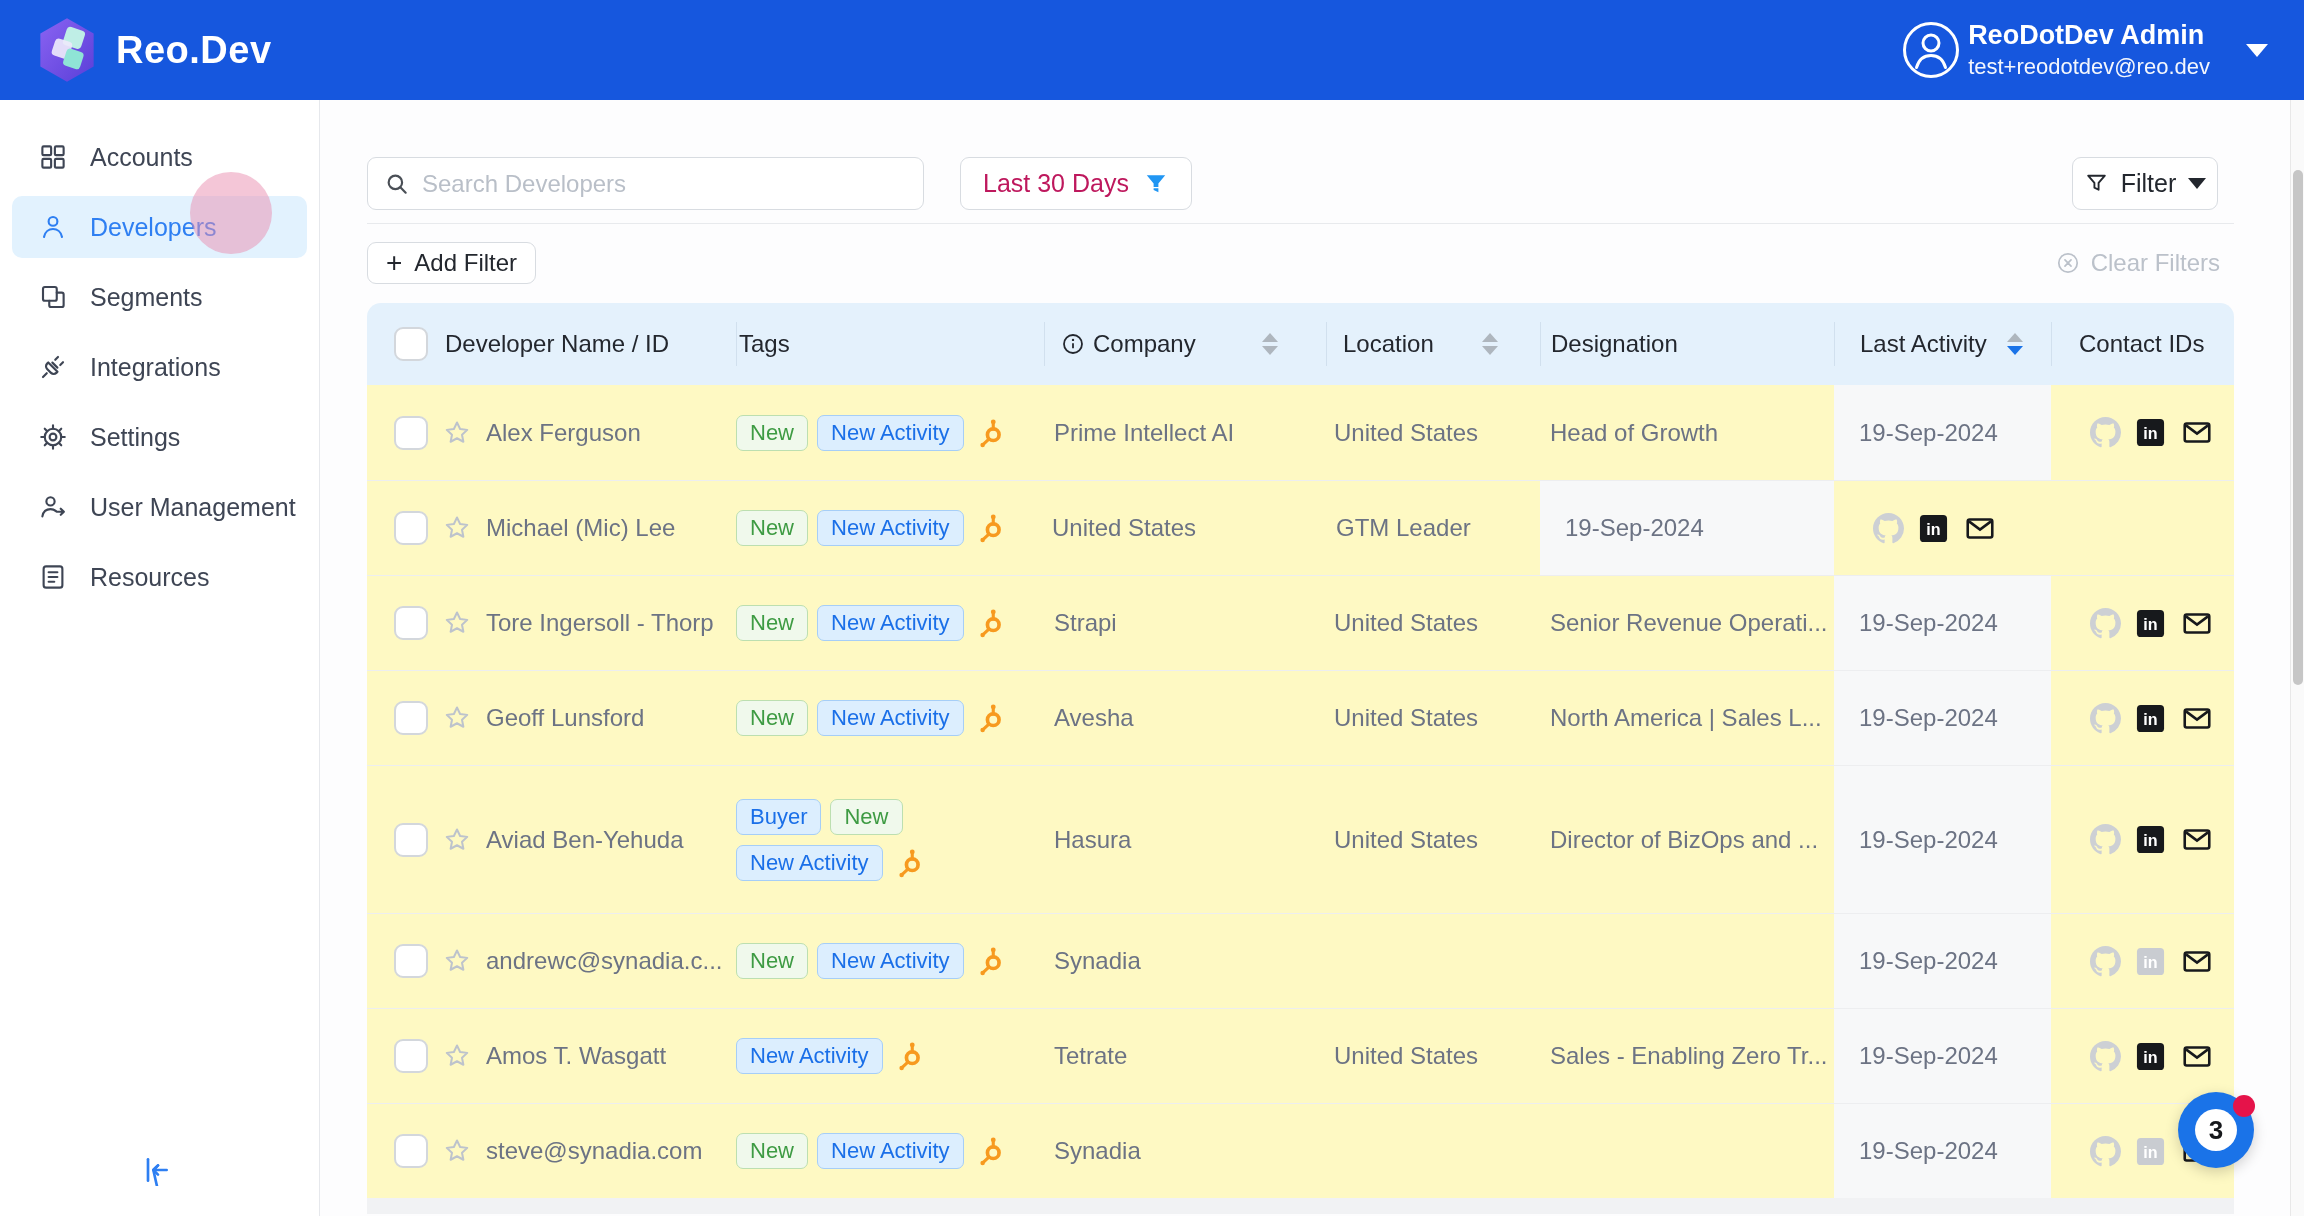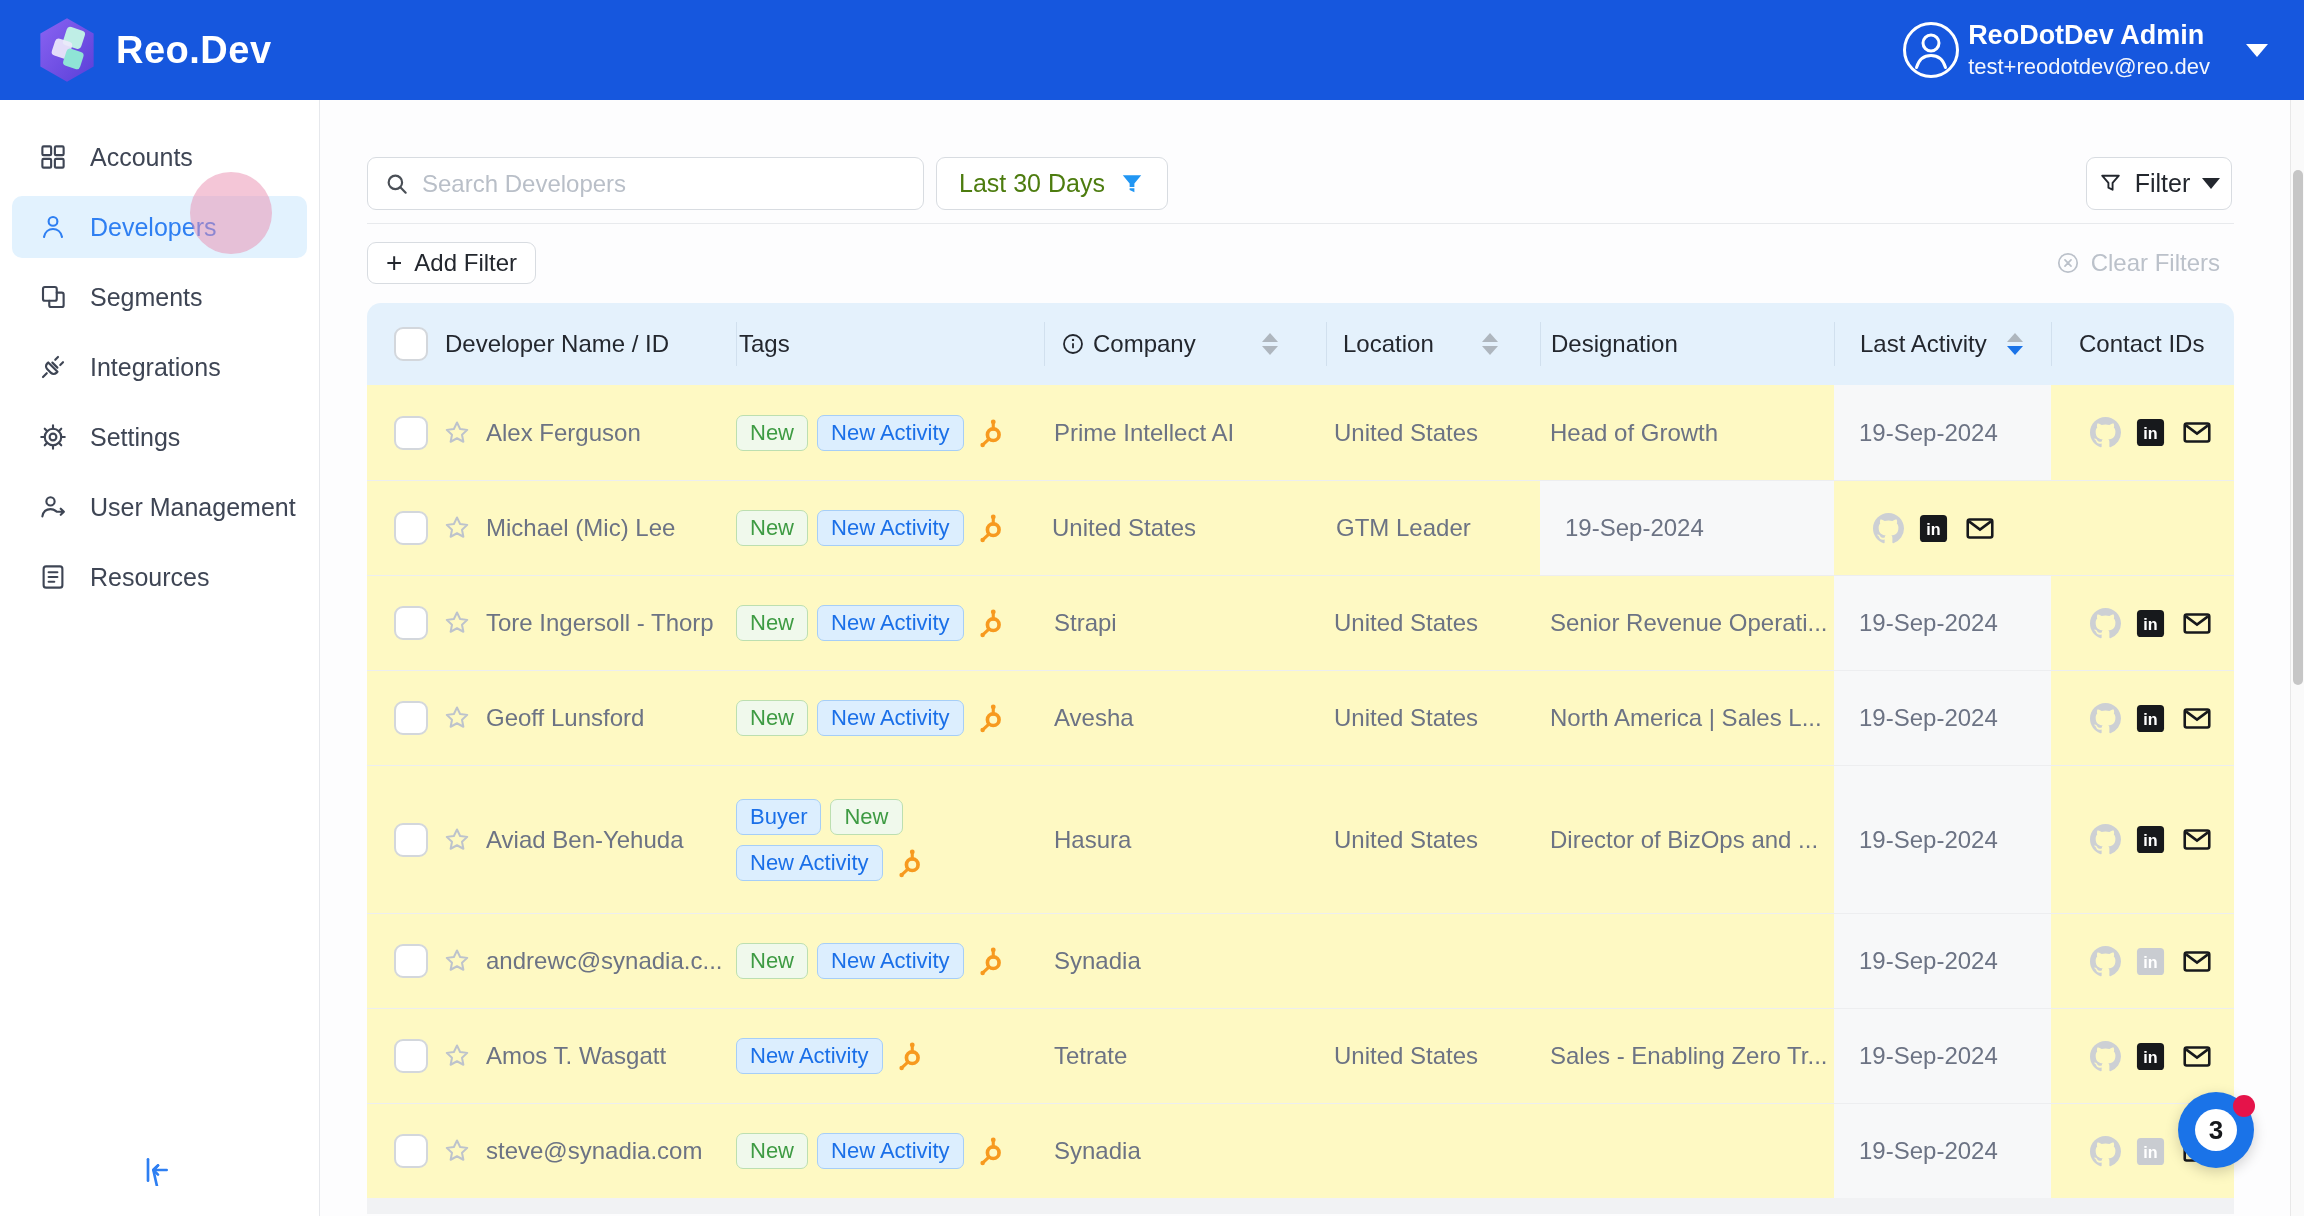--- a/index.html
+++ b/index.html
@@ -27,23 +27,23 @@
   .collapse-btn svg { width:32px; height:32px; stroke:#2E7FF2; fill:none; stroke-width:2; stroke-linecap:round; stroke-linejoin:round; }
 
   .main { flex:1; padding:0 70px 0 47px; position:relative; }
 
   
   .toolbar1 { margin-top:57px; display:flex; align-items:center; }
   .search-box { width:557px; height:53px; border:1px solid #D8DCE1; border-radius:9px; background:#fff; display:flex; align-items:center; padding:0 16px; gap:12px; }
   .search-box svg { width:26px; height:26px; stroke:#4A4F56; fill:none; stroke-width:2; stroke-linecap:round; flex:none; }
   .search-box input { border:none; outline:none; font-size:24px; color:#3E4554; flex:1; font-family:inherit; background:transparent; }
   .search-box input::placeholder { color:#B9BFC8; }
-  .range-btn { margin-left:12px; height:53px; border:1px solid #D8DCE1; border-radius:9px; background:#fff; display:flex; align-items:center; gap:14px; padding:0 22px; font-size:25px; color:#4d7c0f; cursor:pointer; }
+  .range-btn { margin-left:36px; height:53px; border:1px solid #D8DCE1; border-radius:9px; background:#fff; display:flex; align-items:center; gap:14px; padding:0 22px; font-size:25px; color:#be185d; cursor:pointer; }
   .range-btn svg { width:26px; height:26px; }
-  .filter-btn { margin-left:auto; margin-right:2px; height:53px; width:146px; border:1px solid #D8DCE1; border-radius:9px; background:#fff; display:flex; align-items:center; justify-content:center; gap:12px; font-size:25px; color:#23272E; cursor:pointer; }
+  .filter-btn { margin-left:auto; margin-right:16px; height:53px; width:146px; border:1px solid #D8DCE1; border-radius:9px; background:#fff; display:flex; align-items:center; justify-content:center; gap:12px; font-size:25px; color:#23272E; cursor:pointer; }
   .filter-btn svg { width:25px; height:25px; stroke:#23272E; fill:none; stroke-width:1.8; stroke-linejoin:round; }
   .filter-caret { width:0; height:0; border-left:9px solid transparent; border-right:9px solid transparent; border-top:11px solid #23272E; }
   .divider { border-top:1px solid #E8EAED; margin-top:13px; }
   .toolbar2 { margin-top:18px; display:flex; align-items:center; height:42px; }
   .addfilter-btn { height:42px; border:1px solid #D8DCE1; border-radius:9px; background:#fff; display:flex; align-items:center; gap:12px; padding:0 18px; font-size:24px; color:#23272E; cursor:pointer; }
   .plus-glyph { font-size:28px; line-height:1; color:#23272E; }
   .clearfilters { margin-left:auto; margin-right:14px; display:flex; align-items:center; gap:10px; font-size:24px; color:#BBC1CA; }
   .clearfilters svg { width:26px; height:26px; stroke:#BBC1CA; fill:none; stroke-width:1.6; stroke-linecap:round; }
 
   

